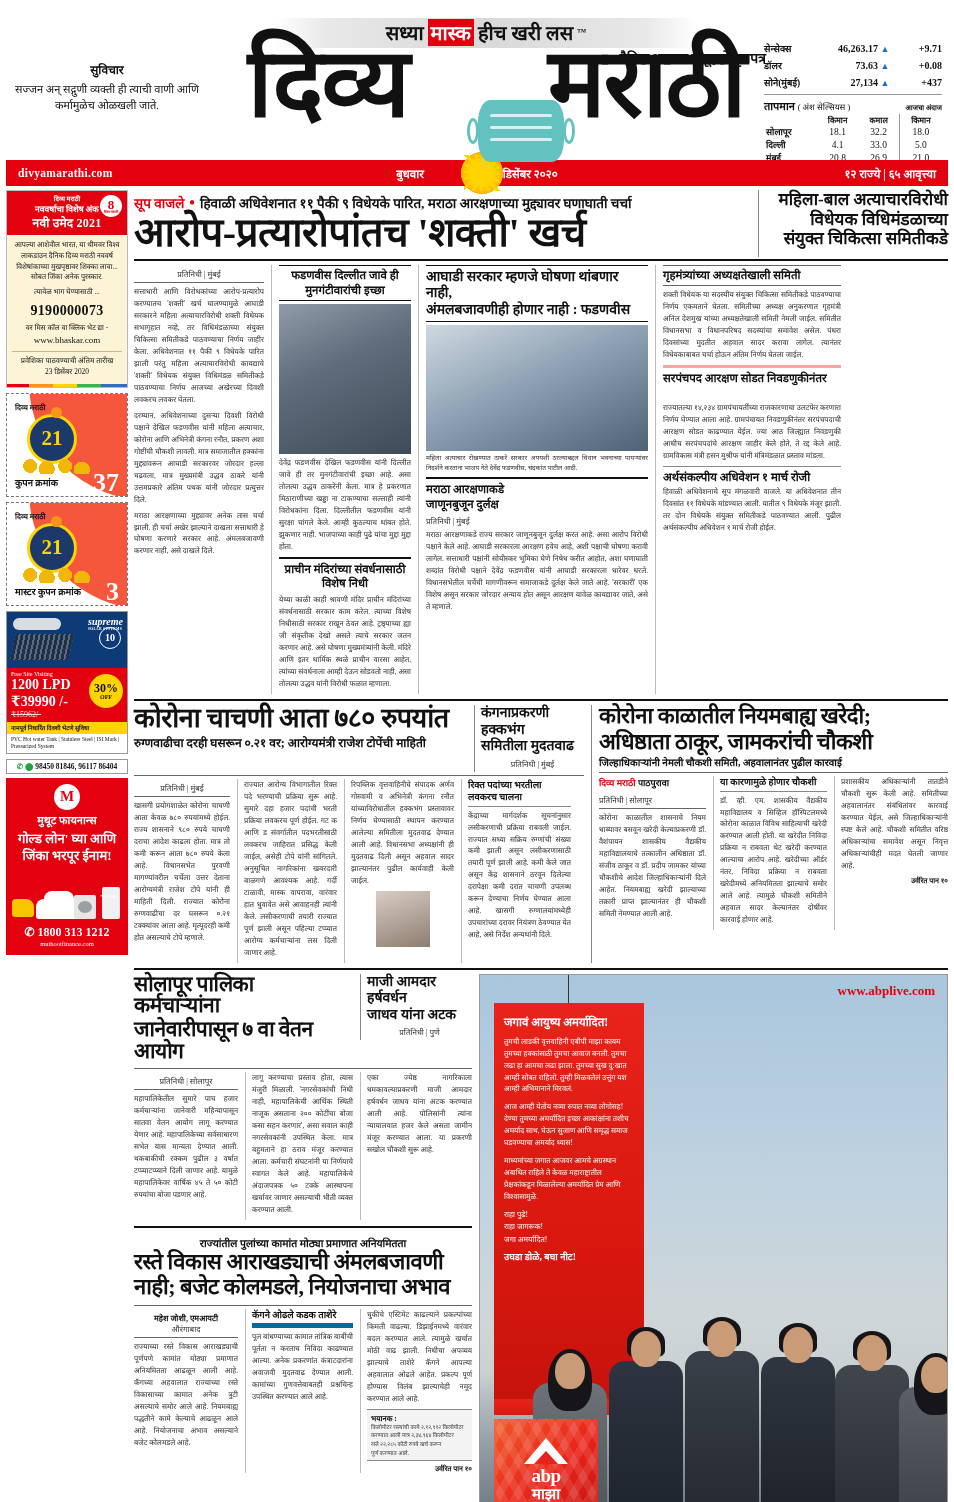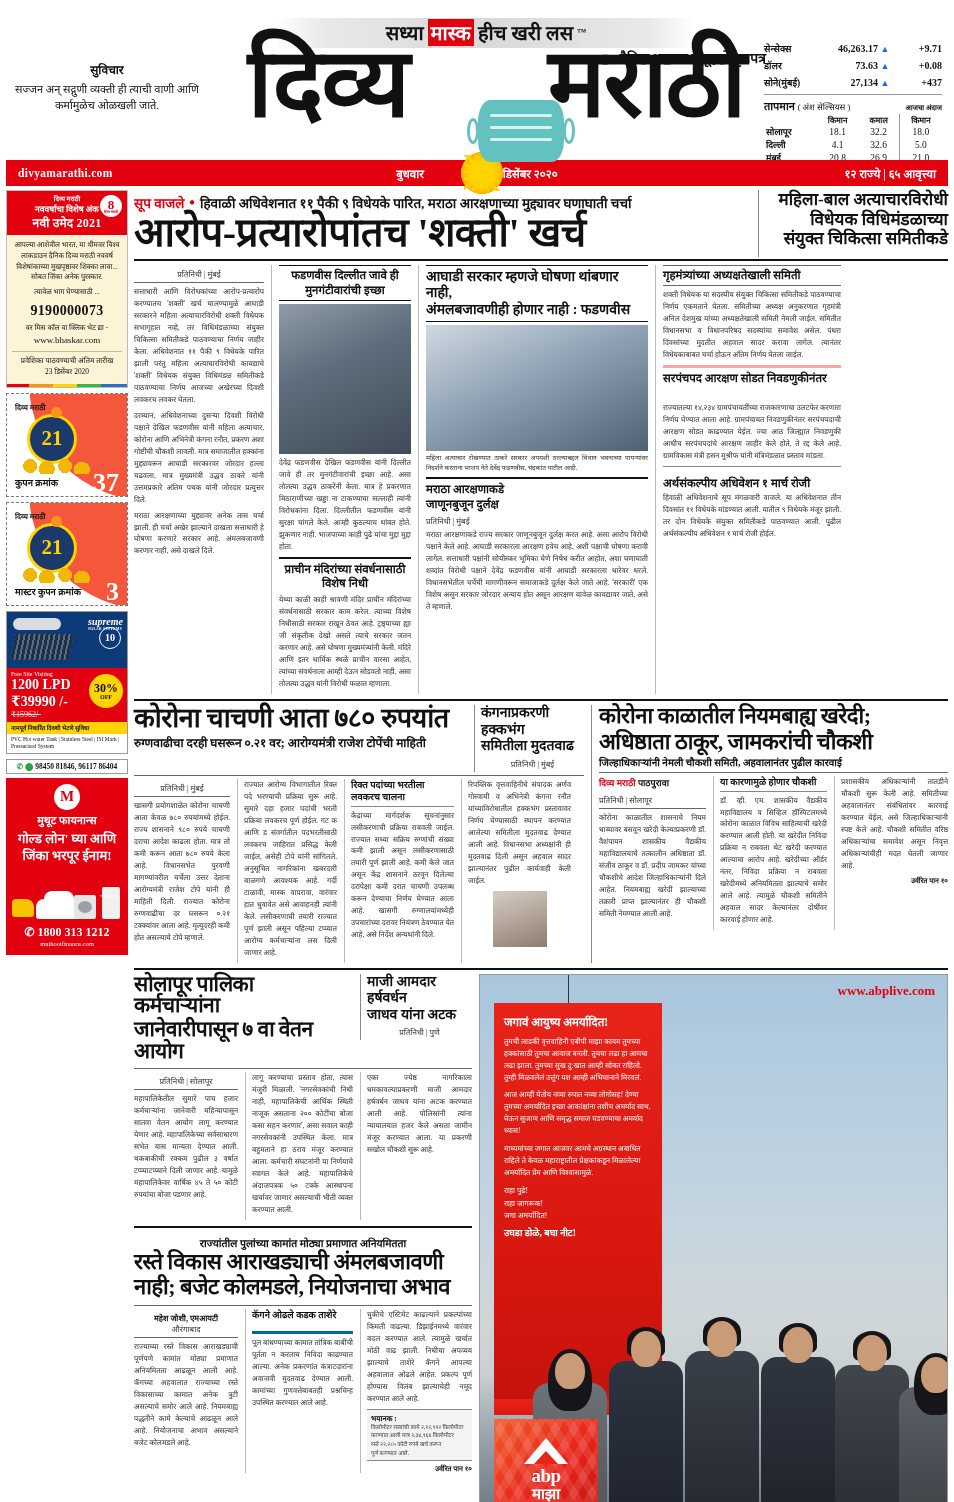--- a/index.html
+++ b/index.html
@@ -219,21 +219,21 @@
   
   .abp {
     position:relative; height:100%;
     background:linear-gradient(180deg,#a9c6dd 0%,#c3d4e0 42%,#cfd6d8 62%,#b9bfc2 100%);
     overflow:hidden;
   }
   .abp .skyline { position:absolute; left:0; right:0; bottom:0; height:160px;
     background:linear-gradient(180deg,rgba(140,150,160,0) 0%,rgba(120,132,144,.75) 55%,rgba(96,108,120,.95) 100%); }
   .abp .url { position:absolute; right:12px; top:8px; color:#e3000f; font-weight:bold; font-size:13px; }
   .abp .banner {
-    position:absolute; left:14px; top:28px; width:168px; bottom:118px;
+    position:absolute; left:14px; top:28px; width:150px; bottom:118px;
     background:linear-gradient(180deg,#e8231a 0%,#d8170f 60%,#c4130c 100%);
     color:#fff; padding:12px 10px; overflow:hidden;
   }
   .abp .banner:after { content:''; position:absolute; left:0; right:0; bottom:-16px; height:32px; background:inherit; transform:rotate(0deg); }
   .abp .banner h3 { font-size:11.5px; font-weight:bold; line-height:1.3; margin-bottom:6px; }
   .abp .banner p { font-size:7.4px; line-height:1.62; margin-bottom:6px; }
   .abp .banner .end { font-size:7.6px; line-height:1.6; }
   .abp .banner .cta { font-size:9.5px; font-weight:bold; margin-top:4px; }
   .abp .string { position:absolute; left:88px; top:0; width:1px; height:30px; background:#333; }
   .abp .logo {
@@ -327,21 +327,21 @@
         </tr>
         <tr>
           <td class="lbl">सोलापूर</td>
           <td class="num">18.1</td>
           <td class="num">32.2</td>
           <td class="num sep">18.0</td>
         </tr>
         <tr>
           <td class="lbl">दिल्ली</td>
           <td class="num">4.1</td>
-          <td class="num">32.6</td>
+          <td class="num">33.0</td>
           <td class="num sep">5.0</td>
         </tr>
         <tr>
           <td class="lbl">मुंबई</td>
           <td class="num">20.8</td>
           <td class="num">26.9</td>
           <td class="num sep">21.0</td>
         </tr>
       </tbody>
         </table>
@@ -536,21 +536,21 @@
         <div class="col vline" style="padding-left:7px;max-width:186px;">
           <div class="rule-thin"></div>
           <div class="sub-head" style="padding:2px 0;border-bottom:1px solid #666;margin-bottom:3px;">गृहमंत्र्यांच्या अध्यक्षतेखाली समिती</div>
           <div class="para">
             <p>शक्ती विधेयक या सदस्यीय संयुक्त चिकित्सा समितीकडे पाठवण्याचा निर्णय एकमताने घेतला. समितीच्या अध्यक्ष अनुकरणात गृहमंत्री अनिल देशमुख यांच्या अध्यक्षतेखाली समिती नेमली जाईल. समितीत विधानसभा व विधानपरिषद सदस्यांचा समावेश असेल. पंधरा दिवसांच्या मुदतीत अहवाल सादर करावा लागेल. त्यानंतर विधेयकाबाबत चर्चा होऊन अंतिम निर्णय घेतला जाईल.</p>
           </div>
           <div class="sub-head red-tag" style="color:#111;border-top:3px solid #fca5a5;padding-top:3px;margin-bottom:16px;">सरपंचपद आरक्षण सोडत निवडणुकीनंतर</div>
           <div class="para">
             <p>राज्यातल्या १४,२३४ ग्रामपंचायतींच्या राजकारणाचा उलटफेर करणारा निर्णय घेण्यात आला आहे. ग्रामपंचायत निवडणुकीनंतर सरपंचपदाची आरक्षण सोडत काढण्यात येईल. ज्या आठ जिल्ह्यात निवडणुकी आधीच सरपंचपदांचे आरक्षण जाहीर केले होते, ते रद्द केले आहे. ग्रामविकास मंत्री हसन मुश्रीफ यांनी मंत्रिमंडळात प्रस्ताव मांडला.</p>
           </div>
-          <div class="sub-head" style="border-top:1px solid #888;padding-top:9px;margin-bottom:2px;">अर्थसंकल्पीय अधिवेशन १ मार्च रोजी</div>
+          <div class="sub-head" style="border-top:1px solid #888;padding-top:3px;margin-bottom:2px;">अर्थसंकल्पीय अधिवेशन १ मार्च रोजी</div>
           <div class="para">
             <p>हिवाळी अधिवेशनाचे सूप मंगळवारी वाजले. या अधिवेशनात तीन दिवसांत ११ विधेयके मांडण्यात आली. यातील ९ विधेयके मंजूर झाली. तर दोन विधेयके संयुक्त समितीकडे पाठवण्यात आली. पुढील अर्थसंकल्पीय अधिवेशन १ मार्च रोजी होईल.</p>
           </div>
         </div>
       </div>
 
       <div class="rule-th" style="margin:5px 0 0;"></div>
 
       <div style="display:flex;gap:7px;margin-top:4px;">
 
@@ -576,30 +576,30 @@
               <div class="para">
                   <p>खासगी प्रयोगशाळेत कोरोना चाचणी आता केवळ ७८० रुपयांमध्ये होईल. राज्य शासनाने ९८० रुपये चाचणी दराचा आदेश काढला होता. मात्र तो कमी करून आता ७८० रुपये केला आहे. विधानसभेत पुरवणी मागण्यांवरील चर्चेला उत्तर देताना आरोग्यमंत्री राजेश टोपे यांनी ही माहिती दिली. राज्यात कोरोना रुग्णवाढीचा दर घसरून ०.२१ टक्क्यांवर आला आहे. मृत्यूदरही कमी होत असल्याचे टोपे म्हणाले.</p>
                 </div>
             </div>
             <div class="col vline" style="padding-left:6px;max-width:100px;">
               <div class="para">
                   <p>राज्यात आरोग्य विभागातील रिक्त पदे भरण्याची प्रक्रिया सुरू आहे. सुमारे दहा हजार पदांची भरती प्रक्रिया लवकरच पूर्ण होईल. गट क आणि ड संवर्गातील पदभरतीसाठी लवकरच जाहिरात प्रसिद्ध केली जाईल, असेही टोपे यांनी सांगितले. अनुसूचित नागरिकांना खबरदारी बाळगणे आवश्यक आहे. गर्दी टाळावी, मास्क वापरावा, वारंवार हात धुवावेत असे आवाहनही त्यांनी केले. लसीकरणाची तयारी राज्यात पूर्ण झाली असून पहिल्या टप्प्यात आरोग्य कर्मचाऱ्यांना लस दिली जाणार आहे.</p>
                 </div>
             </div>
             <div class="col vline" style="padding-left:6px;max-width:110px;">
+              <div class="para">
+                  <p>रिपब्लिक वृत्तवाहिनीचे संपादक अर्णव गोस्वामी व अभिनेत्री कंगना रनौत यांच्याविरोधातील हक्कभंग प्रस्तावावर निर्णय घेण्यासाठी स्थापन करण्यात आलेल्या समितीला मुदतवाढ देण्यात आली आहे. विधानसभा अध्यक्षांनी ही मुदतवाढ दिली असून अहवाल सादर झाल्यानंतर पुढील कार्यवाही केली जाईल.</p>
+                </div>
+              <div class="photo" style="height:56px;width:54px;margin:3px auto 0;background:linear-gradient(160deg,#d8cdc4,#8d7d70);"></div>
+            </div>
+            <div class="col vline" style="padding-left:6px;max-width:110px;">
               <div class="sub-head" style="font-size:9.5px;border-bottom:1px solid #888;padding-bottom:2px;margin-bottom:3px;">रिक्त पदांच्या भरतीला लवकरच चालना</div>
               <div class="para">
                   <p>केंद्राच्या मार्गदर्शक सूचनांनुसार लसीकरणाची प्रक्रिया राबवली जाईल. राज्यात सध्या सक्रिय रुग्णांची संख्या कमी झाली असून लसीकरणासाठी तयारी पूर्ण झाली आहे. कमी केले जात असून केंद्र शासनाने ठरवून दिलेल्या दरापेक्षा कमी दरात चाचणी उपलब्ध करून देण्याचा निर्णय घेण्यात आला आहे. खासगी रुग्णालयांमध्येही उपचारांच्या दरावर नियंत्रण ठेवण्यात येत आहे, असे निर्देश अन्यथांनी दिले.</p>
                 </div>
-            </div>
-            <div class="col vline" style="padding-left:6px;max-width:110px;">
-              <div class="para">
-                  <p>रिपब्लिक वृत्तवाहिनीचे संपादक अर्णव गोस्वामी व अभिनेत्री कंगना रनौत यांच्याविरोधातील हक्कभंग प्रस्तावावर निर्णय घेण्यासाठी स्थापन करण्यात आलेल्या समितीला मुदतवाढ देण्यात आली आहे. विधानसभा अध्यक्षांनी ही मुदतवाढ दिली असून अहवाल सादर झाल्यानंतर पुढील कार्यवाही केली जाईल.</p>
-                </div>
-              <div class="photo" style="height:56px;width:54px;margin:3px auto 0;background:linear-gradient(160deg,#d8cdc4,#8d7d70);"></div>
             </div>
           </div>
         </div>
 
         <div style="flex:1;border-left:1px solid #888;padding-left:7px;">
           <div class="lead-hl" style="font-size:22px;">कोरोना काळातील नियमबाह्य खरेदी;</div>
           <div class="lead-hl" style="font-size:22px;">अधिष्ठाता ठाकूर, जामकरांची चौकशी</div>
           <div class="sub-head" style="font-size:10px;">जिल्हाधिकाऱ्यांनी नेमली चौकशी समिती, अहवालानंतर पुढील कारवाई</div>
           <div class="rule-thin" style="margin:3px 0;"></div>
           <div class="colwrap">
@@ -683,21 +683,21 @@
               <div class="byline">
                 <b>महेश जोशी, एमआयटी</b>
                 <div>औरंगाबाद</div>
               </div>
               <div class="rule-thin" style="margin-bottom:3px;"></div>
               <div class="para">
                   <p>राज्याच्या रस्ते विकास आराखड्याची पूर्णपणे कामांत मोठ्या प्रमाणात अनियमितता आढळून आली आहे. कॅगच्या अहवालात राज्याच्या रस्ते विकासाच्या कामात अनेक त्रुटी असल्याचे समोर आले आहे. नियमबाह्य पद्धतीने कामे केल्याचे आढळून आले आहे. नियोजनाचा अभाव असल्याने बजेट कोलमडले आहे.</p>
                 </div>
             </div>
             <div class="col vline" style="padding-left:6px;max-width:108px;">
-              <div class="sub-head" style="font-size:9.5px;border-bottom:3px solid #0369a1;padding-bottom:10px;margin-bottom:3px;">कॅगने ओढले कडक ताशेरे</div>
+              <div class="sub-head" style="font-size:9.5px;border-bottom:5px solid #0369a1;padding-bottom:2px;margin-bottom:3px;">कॅगने ओढले कडक ताशेरे</div>
               <div class="para">
                   <p>पूल बांधण्याच्या कामात तांत्रिक बाबींची पूर्तता न करताच निविदा काढण्यात आल्या. अनेक प्रकरणांत कंत्राटदारांना अवाजवी मुदतवाढ देण्यात आली. कामांच्या गुणवत्तेबाबतही प्रश्नचिन्ह उपस्थित करण्यात आले आहे.</p>
                 </div>
             </div>
             <div class="col vline" style="padding-left:6px;max-width:112px;">
               <div class="para">
                   <p>चुकीचे एस्टिमेट काढल्याने प्रकल्पांच्या किमती वाढल्या. डिझाईनमध्ये वारंवार बदल करण्यात आले. त्यामुळे खर्चात मोठी वाढ झाली. निधीचा अपव्यय झाल्याचे ताशेरे कॅगने आपल्या अहवालात ओढले आहेत. प्रकल्प पूर्ण होण्यास विलंब झाल्याचेही नमूद करण्यात आले आहे.</p>
                 </div>
               <div class="box-lite" style="margin-top:3px;">
                 <div style="font-size:7.5px;font-weight:bold;">भयानक :</div>

